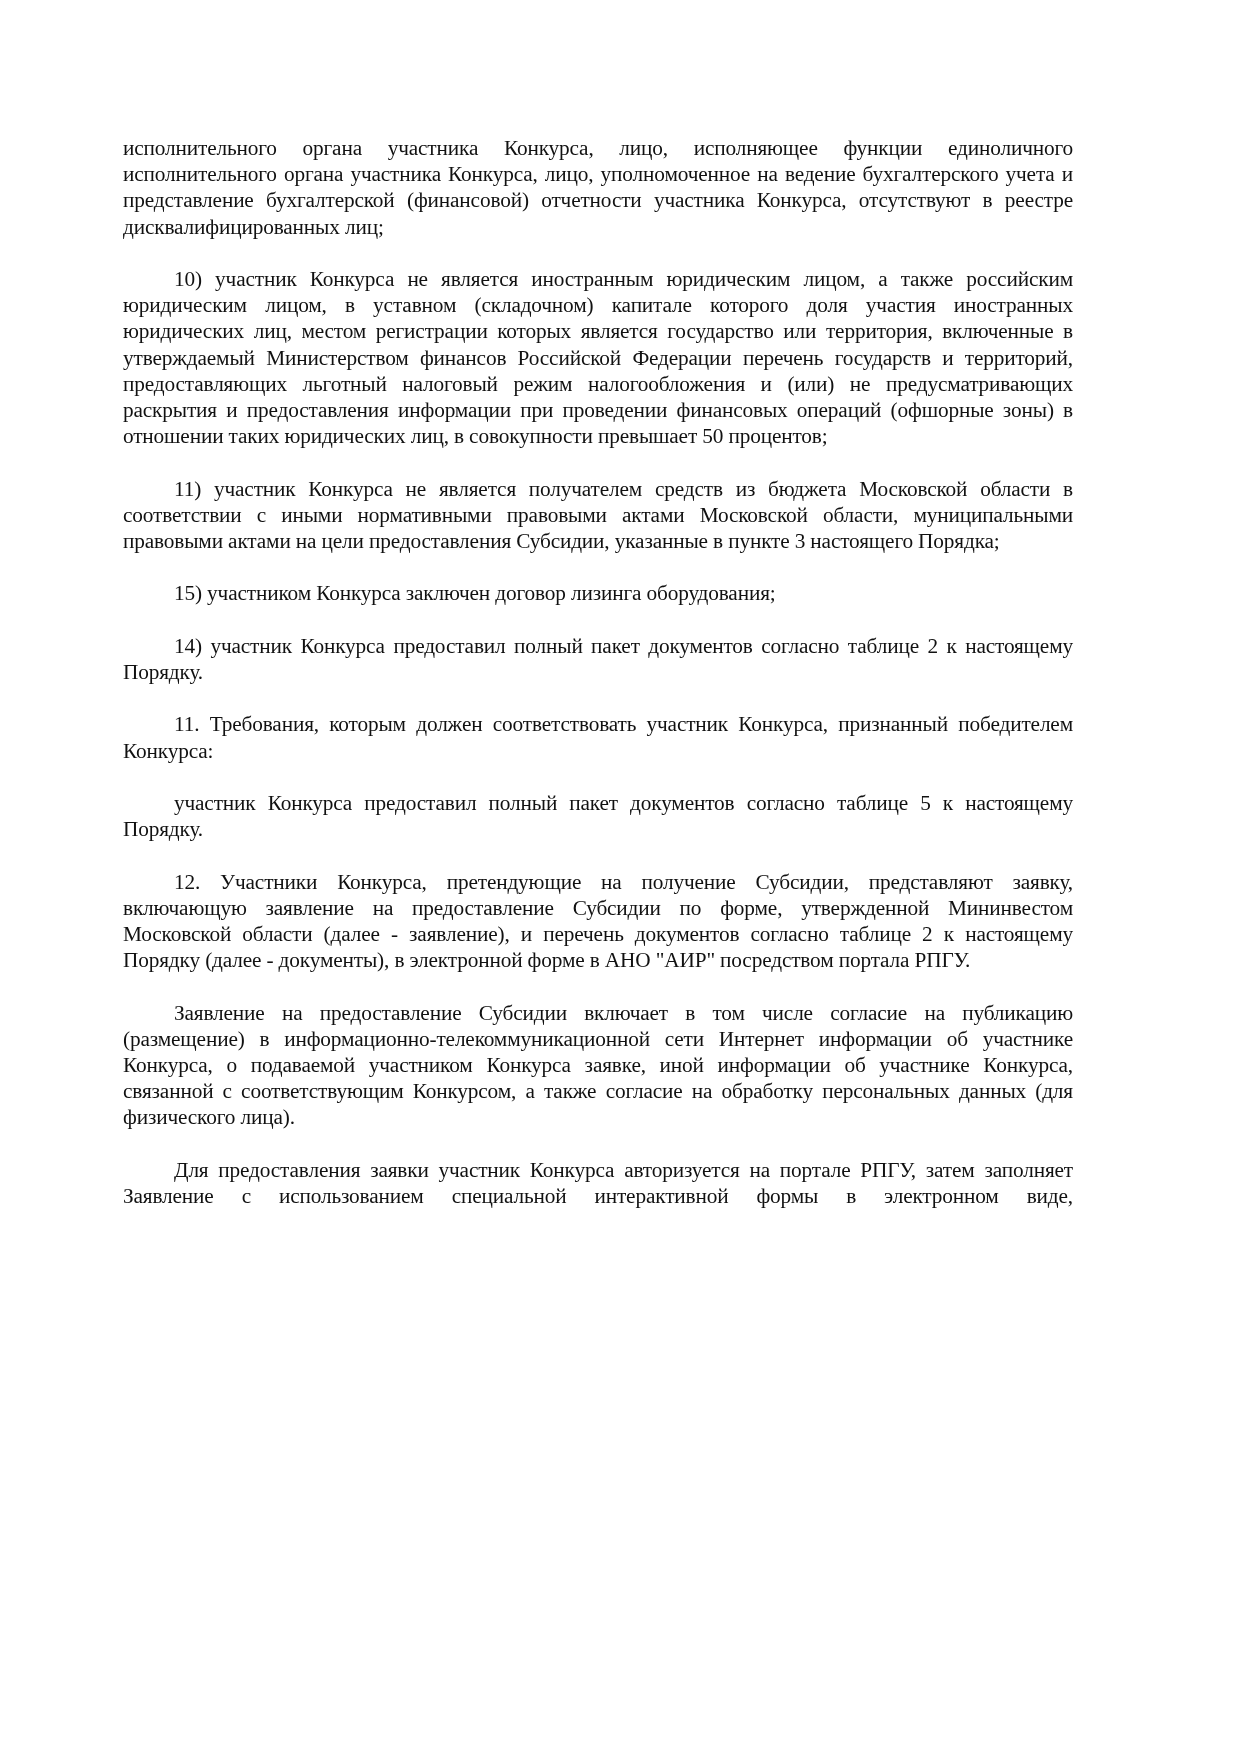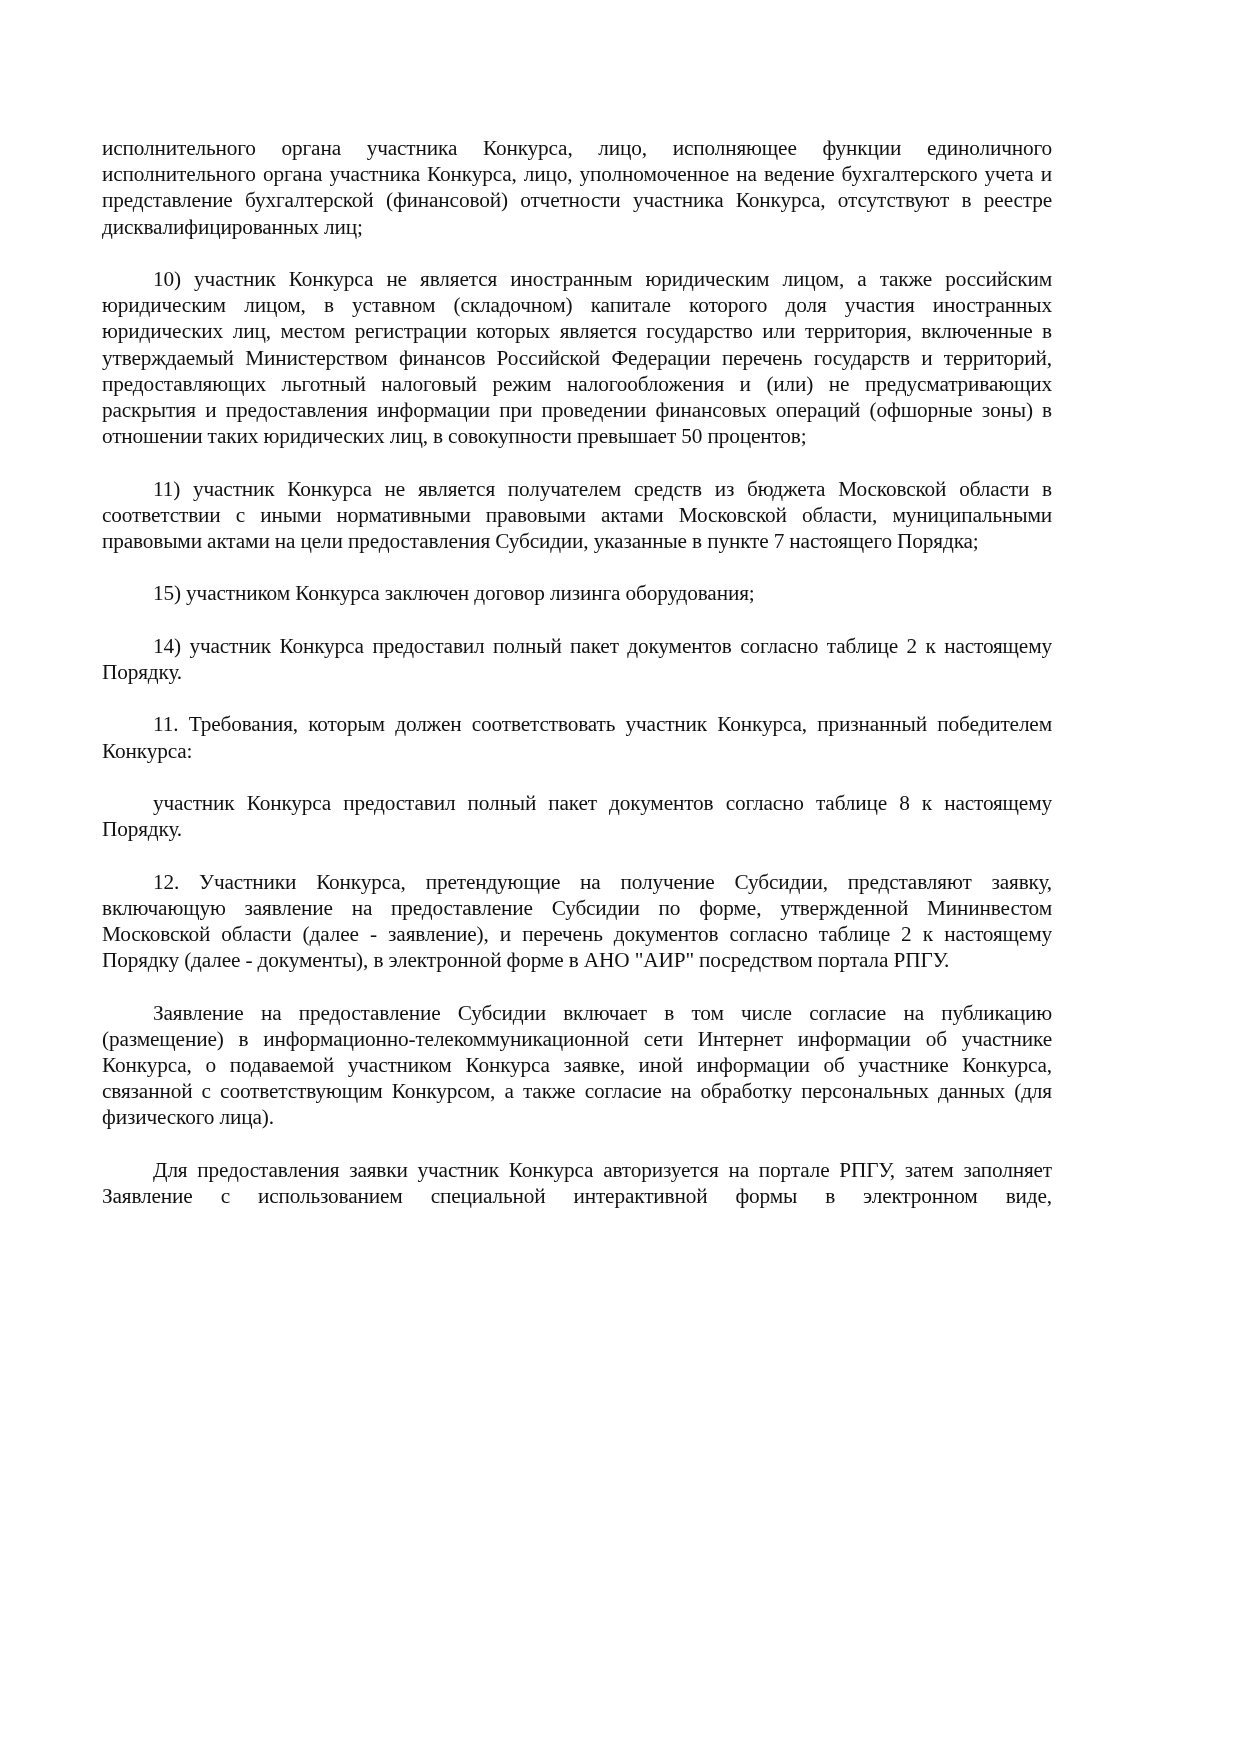--- a/index.html
+++ b/index.html
@@ -8,21 +8,21 @@
     background: #ffffff;
   }
   body {
     width: 1240px;
     height: 1754px;
     position: relative;
     overflow: hidden;
   }
   .page {
     position: absolute;
-    left: 102px;
+    left: 123px;
     top: 135px;
     width: 950px;
     font-family: "Liberation Serif", "DejaVu Serif", serif;
     font-size: 21.3px;
     line-height: 26.2px;
     color: #111111;
   }
   .para {
     margin: 0 0 26.2px 0;
     text-align: justify;
@@ -39,21 +39,21 @@
     margin-bottom: 0;
     text-align-last: justify;
   }
 </style>
 </head>
 <body>
 
 <div class="page">
   <p class="para cont">исполнительного органа участника Конкурса, лицо, исполняющее функции единоличного исполнительного органа участника Конкурса, лицо, уполномоченное на ведение бухгалтерского учета и представление бухгалтерской (финансовой) отчетности участника Конкурса, отсутствуют в реестре дисквалифицированных лиц;</p>
   <p class="para indent">10) участник Конкурса не является иностранным юридическим лицом, а также российским юридическим лицом, в уставном (складочном) капитале которого доля участия иностранных юридических лиц, местом регистрации которых является государство или территория, включенные в утверждаемый Министерством финансов Российской Федерации перечень государств и территорий, предоставляющих льготный налоговый режим налогообложения и (или) не предусматривающих раскрытия и предоставления информации при проведении финансовых операций (офшорные зоны) в отношении таких юридических лиц, в совокупности превышает 50 процентов;</p>
-  <p class="para indent">11) участник Конкурса не является получателем средств из бюджета Московской области в соответствии с иными нормативными правовыми актами Московской области, муниципальными правовыми актами на цели предоставления Субсидии, указанные в пункте 7 настоящего Порядка;</p>
+  <p class="para indent">11) участник Конкурса не является получателем средств из бюджета Московской области в соответствии с иными нормативными правовыми актами Московской области, муниципальными правовыми актами на цели предоставления Субсидии, указанные в пункте 3 настоящего Порядка;</p>
   <p class="para indent">15) участником Конкурса заключен договор лизинга оборудования;</p>
   <p class="para indent">14) участник Конкурса предоставил полный пакет документов согласно таблице 2 к настоящему Порядку.</p>
   <p class="para indent">11. Требования, которым должен соответствовать участник Конкурса, признанный победителем Конкурса:</p>
-  <p class="para indent">участник Конкурса предоставил полный пакет документов согласно таблице 8 к настоящему Порядку.</p>
+  <p class="para indent">участник Конкурса предоставил полный пакет документов согласно таблице 5 к настоящему Порядку.</p>
   <p class="para indent">12. Участники Конкурса, претендующие на получение Субсидии, представляют заявку, включающую заявление на предоставление Субсидии по форме, утвержденной Мининвестом Московской области (далее - заявление), и перечень документов согласно таблице 2 к настоящему Порядку (далее - документы), в электронной форме в АНО "АИР" посредством портала РПГУ.</p>
   <p class="para indent">Заявление на предоставление Субсидии включает в том числе согласие на публикацию (размещение) в информационно-телекоммуникационной сети Интернет информации об участнике Конкурса, о подаваемой участником Конкурса заявке, иной информации об участнике Конкурса, связанной с соответствующим Конкурсом, а также согласие на обработку персональных данных (для физического лица).</p>
   <p class="para indent last">Для предоставления заявки участник Конкурса авторизуется на портале РПГУ, затем заполняет Заявление с использованием специальной интерактивной формы в электронном виде,</p>
 </div>
 
 </body></html>

